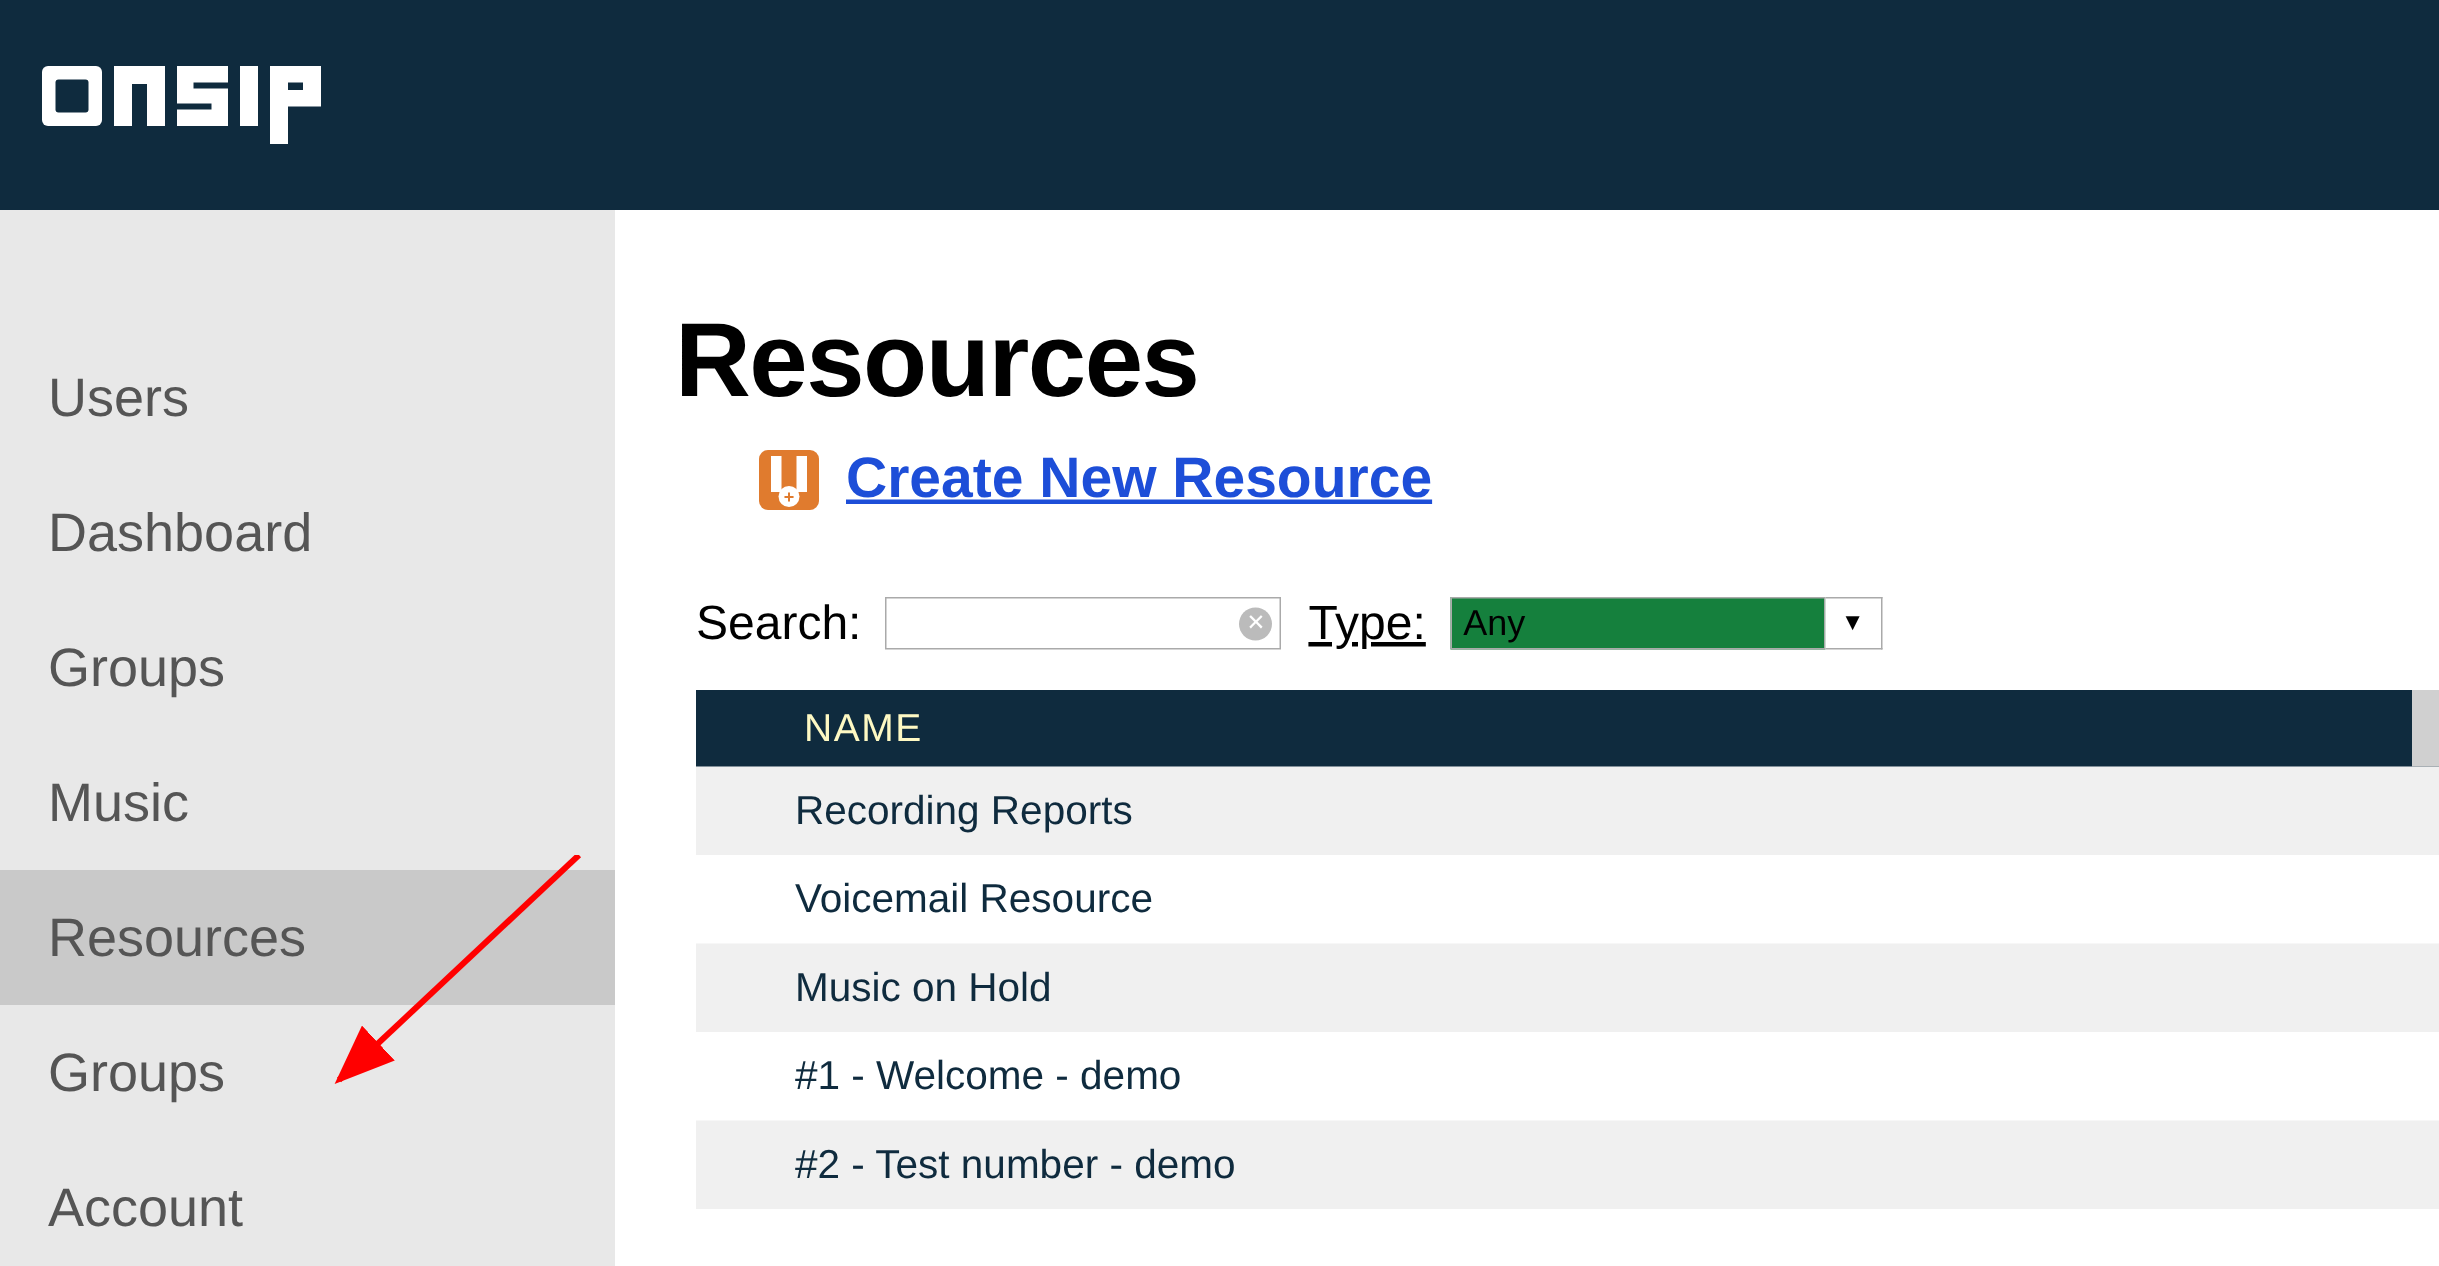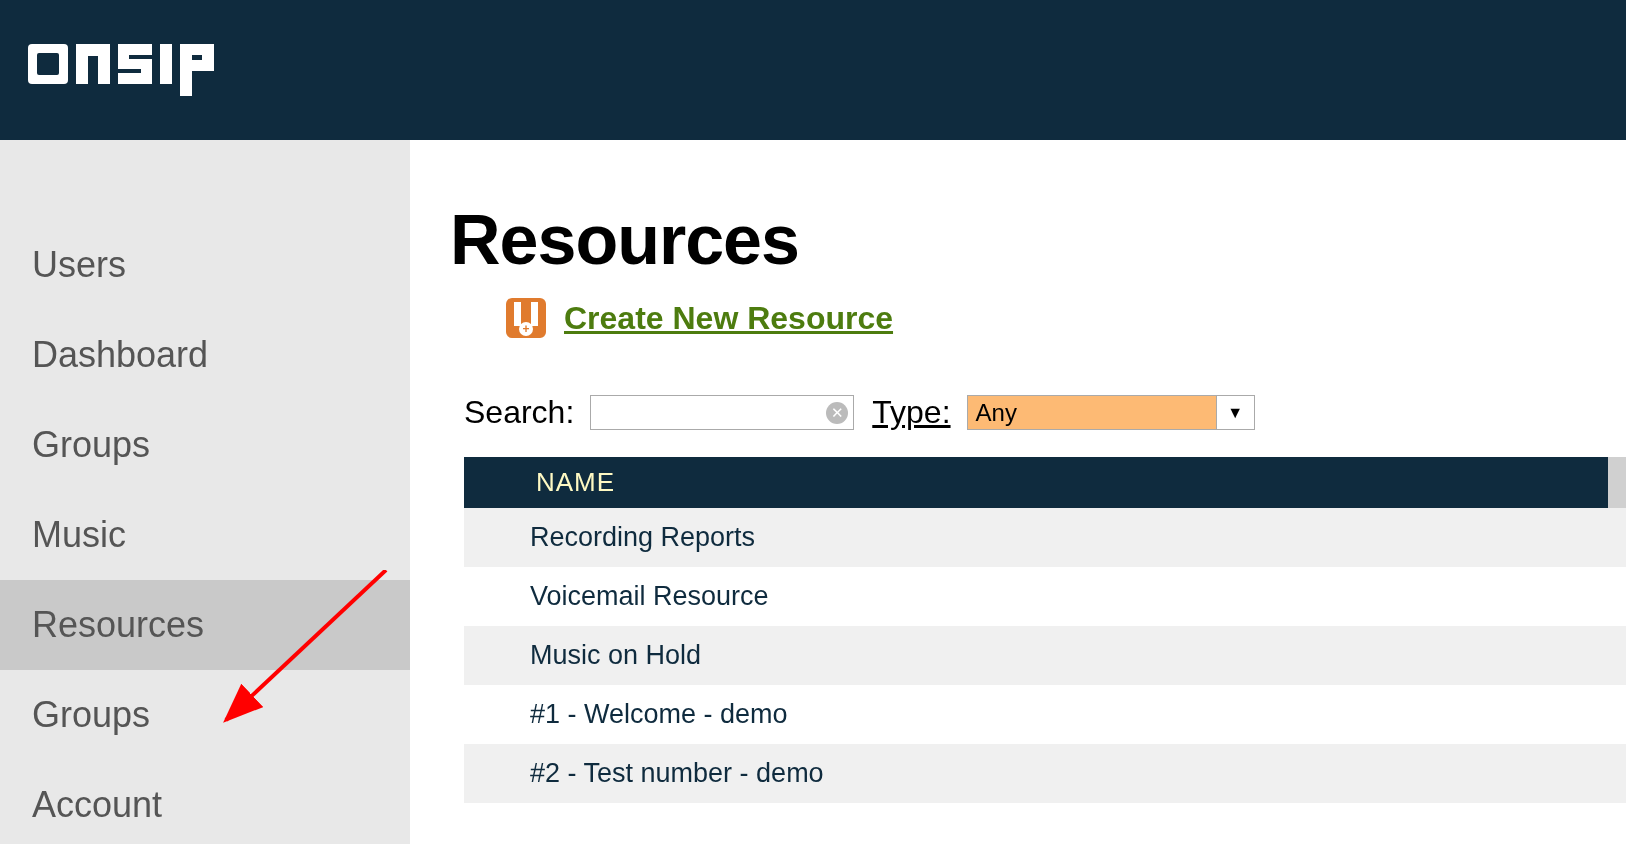--- a/index.html
+++ b/index.html
@@ -107,23 +107,23 @@
       background: #fff;
       border-radius: 50%;
       display: flex;
       align-items: center;
       justify-content: center;
       font-size: 12px;
       color: #e07b2e;
       font-weight: bold;
     }
     .create-link {
-      font-size: 32px;
+      font-size: 38px;
       font-weight: 700;
-      color: #4d7c0f;
+      color: #1d4ed8;
       text-decoration: underline;
       cursor: pointer;
     }
     .filter-row {
       display: flex;
       align-items: center;
       gap: 16px;
       margin-bottom: 26px;
       margin-left: 14px;
     }
@@ -161,21 +161,21 @@
     .type-select-wrapper {
       position: relative;
       display: flex;
     }
     .type-select {
       width: 250px;
       height: 35px;
       border: 1px solid #aaa;
       font-size: 24px;
       padding: 0 8px;
-      background: #fdba74;
+      background: #15803d;
       line-height: 33px;
     }
     .type-caret {
       width: 38px;
       height: 35px;
       border: 1px solid #aaa;
       border-left: none;
       display: flex;
       align-items: center;
       justify-content: center;

